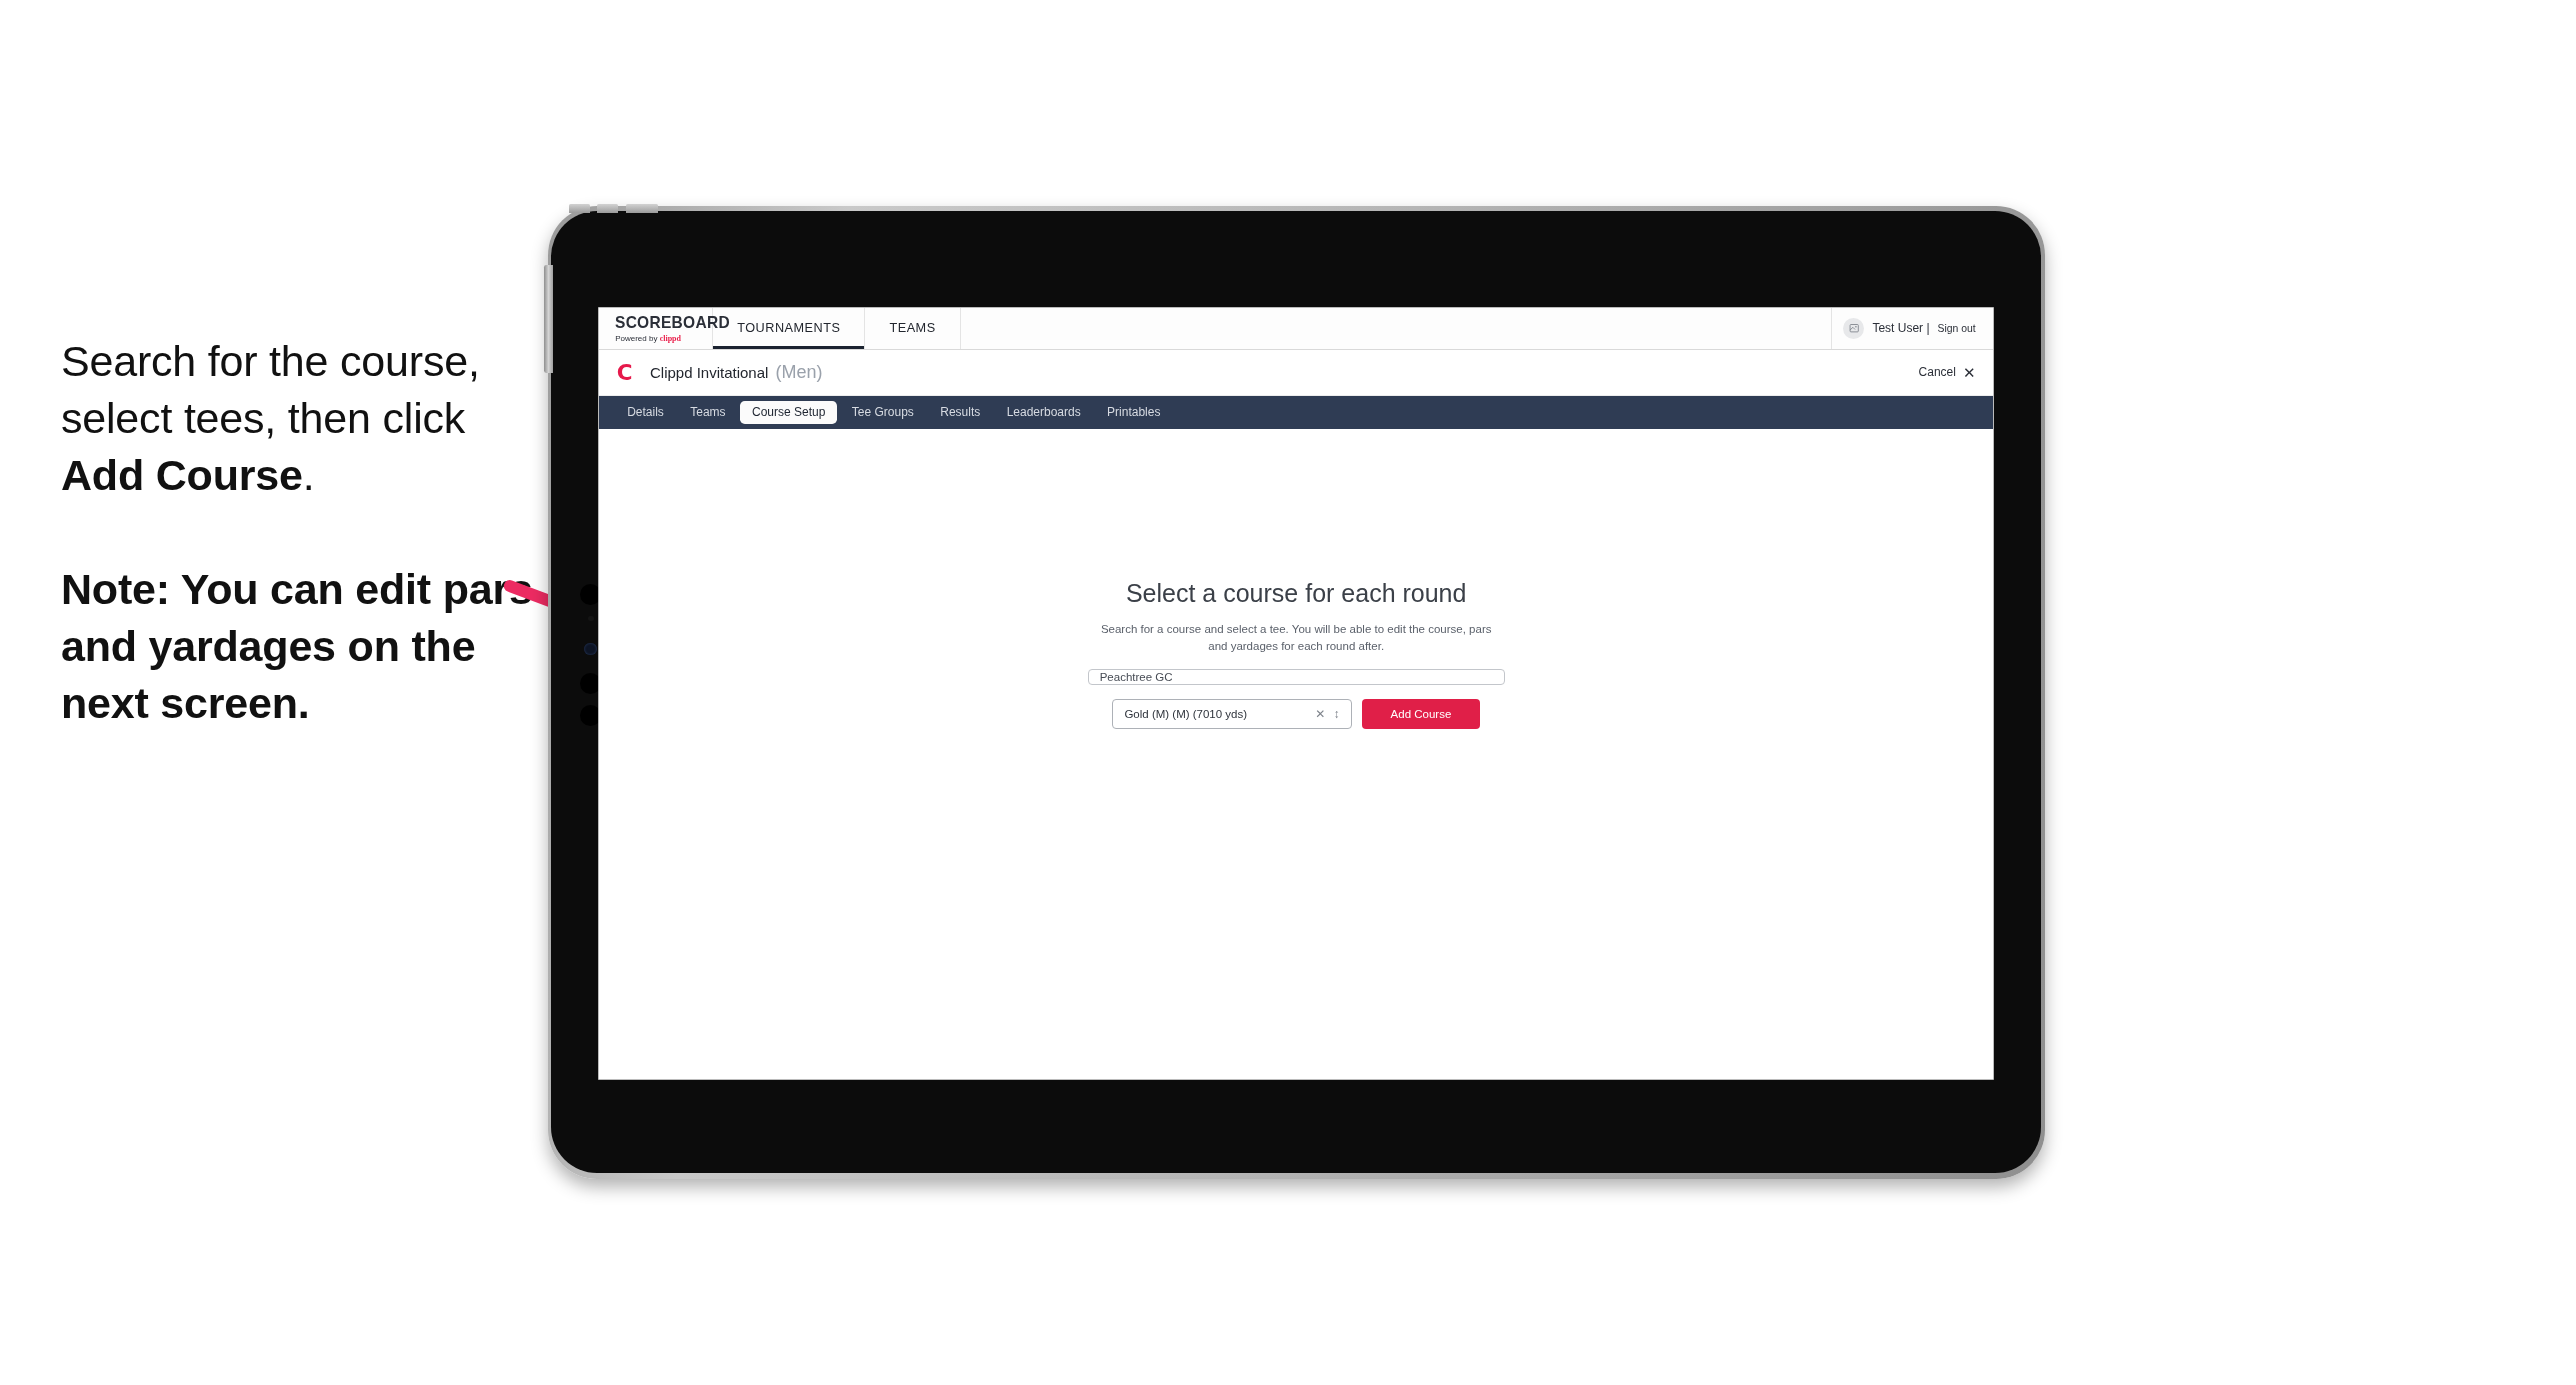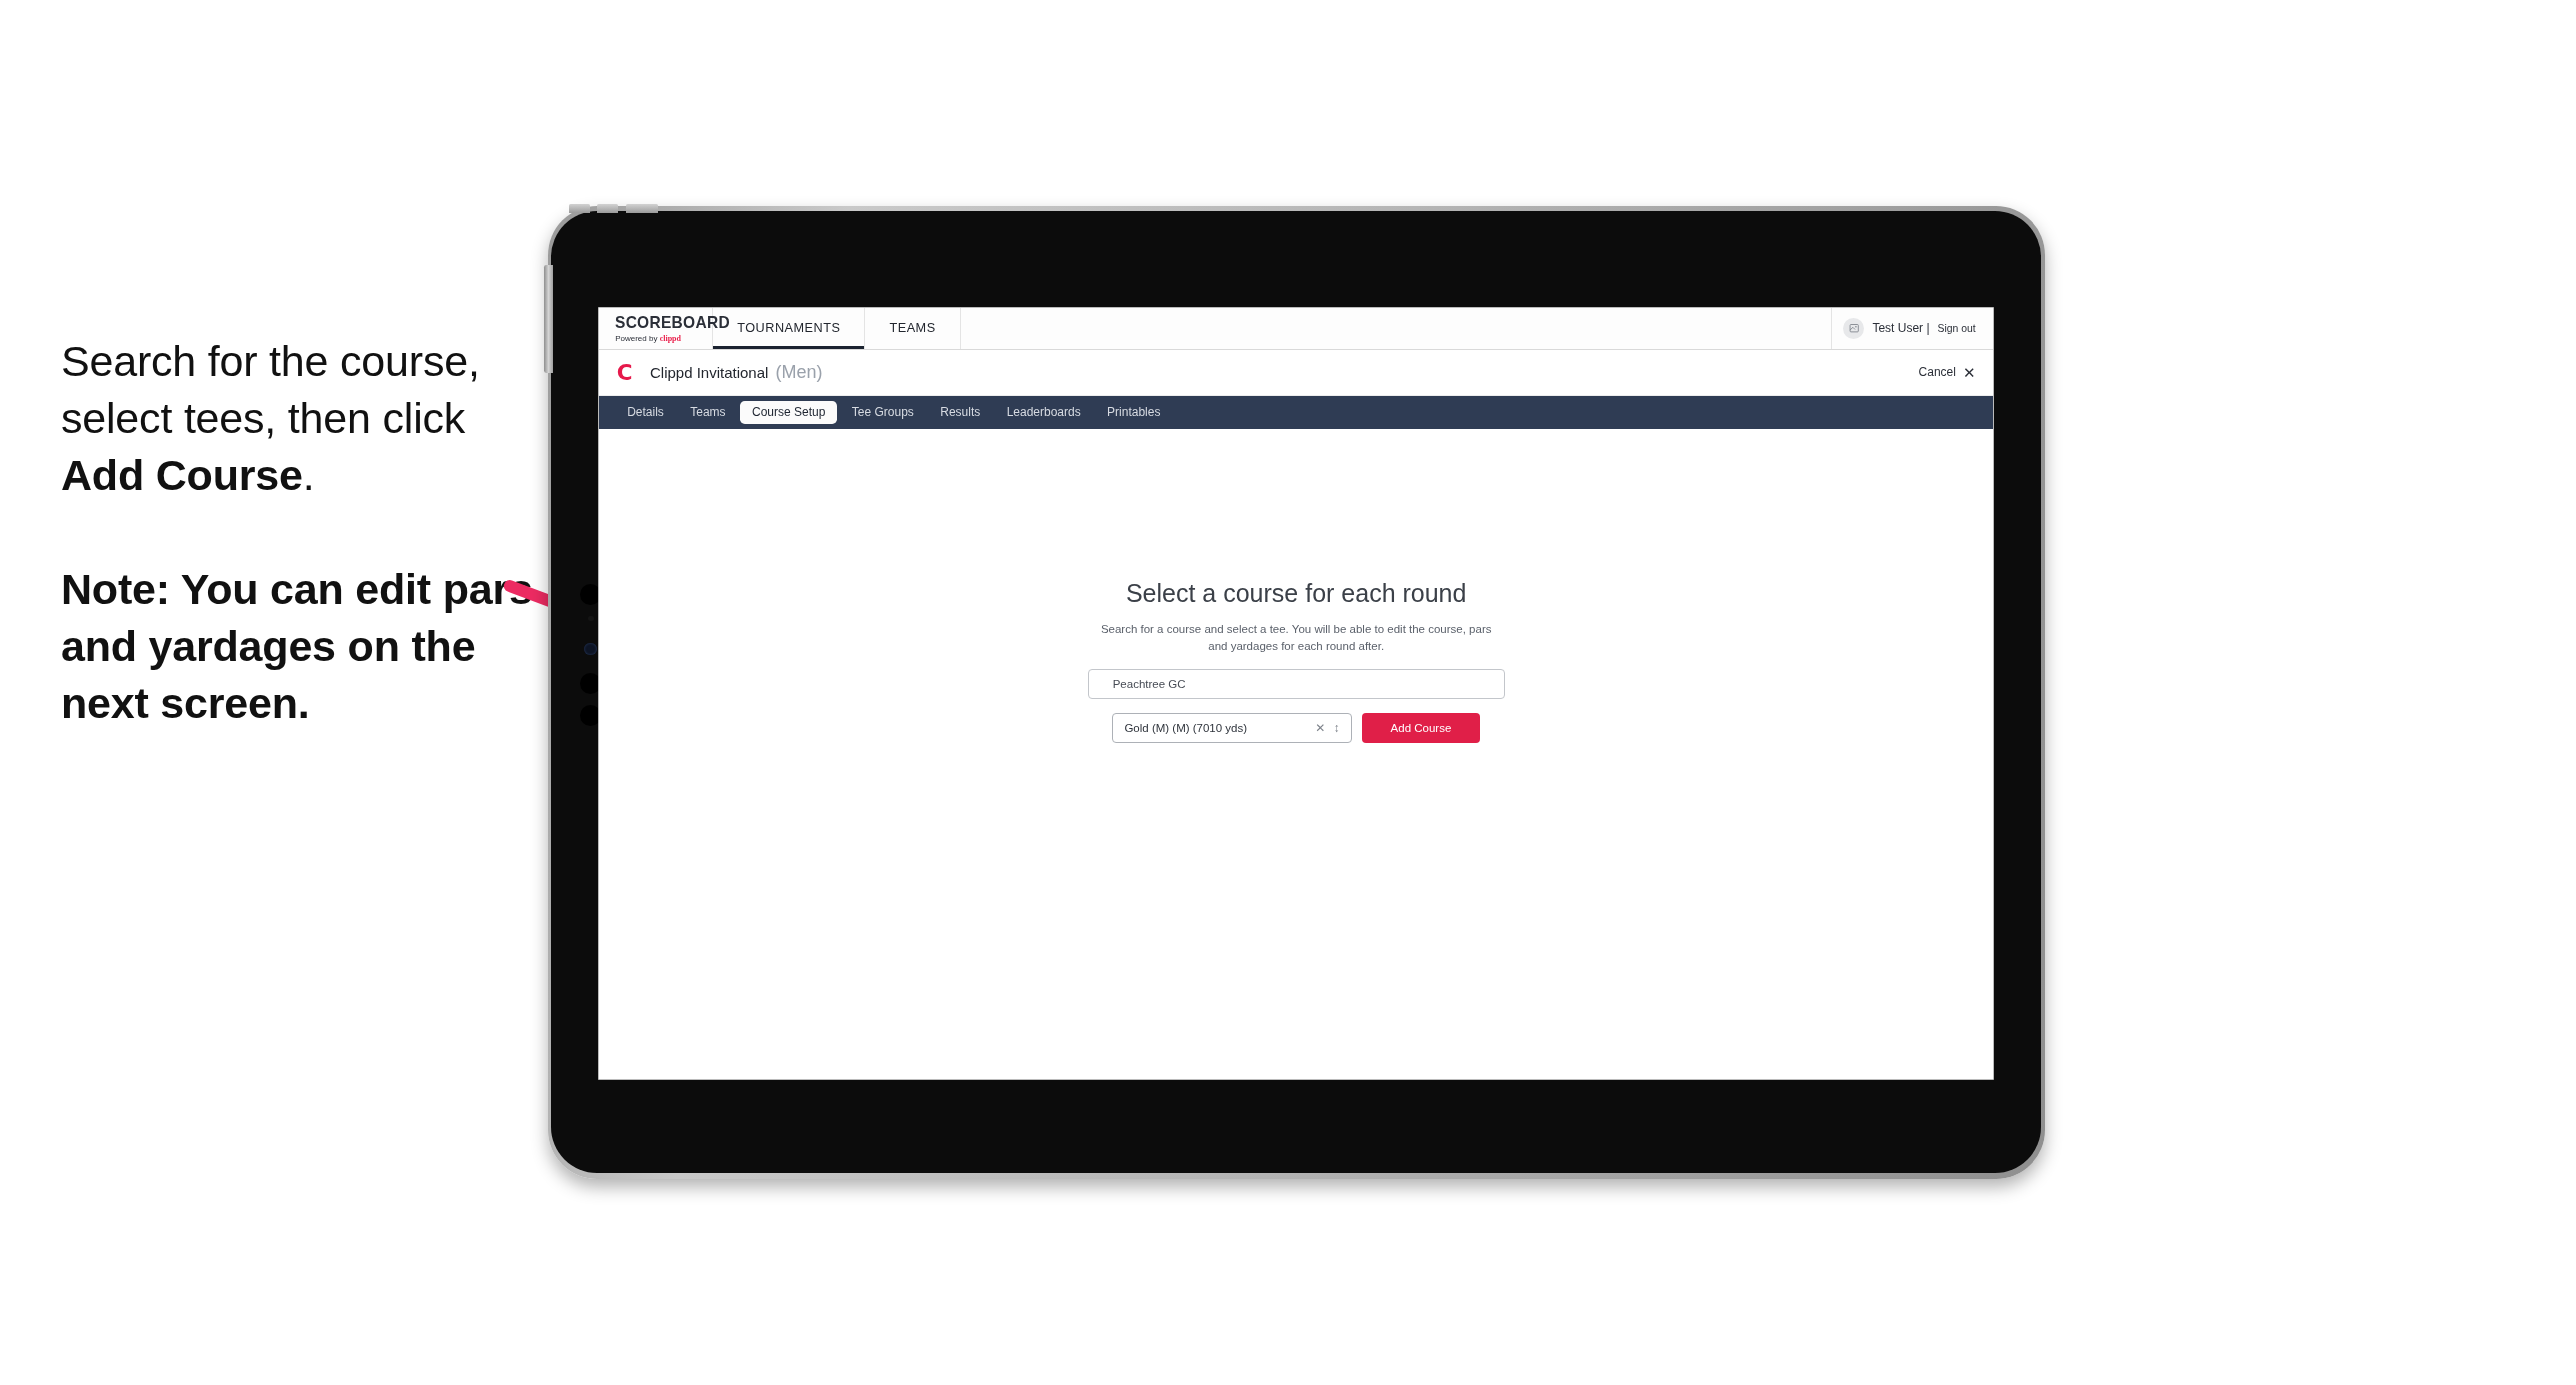--- a/index.html
+++ b/index.html
@@ -249,26 +249,26 @@
   #form-sub {
     font-size: 11.5px;
     color: #5b616b;
     text-align: center;
     line-height: 1.45;
     max-width: 402px;
     margin-bottom: 14px;
   }
   #search-field {
     width: 417px;
-    height: 30px;
+    height: 16px;
     border: 0.8px solid #c3c6cb;
     border-radius: 4px;
     display: flex;
     align-items: center;
-    padding: 0 24px;
+    padding: 0 11px;
     font-size: 11.5px;
     color: #474c55;
     background: #ffffff;
     cursor: text;
     margin-bottom: 14.3px;
   }
   #row-tee {
     display: flex;
     align-items: center;
     gap: 9.6px;

